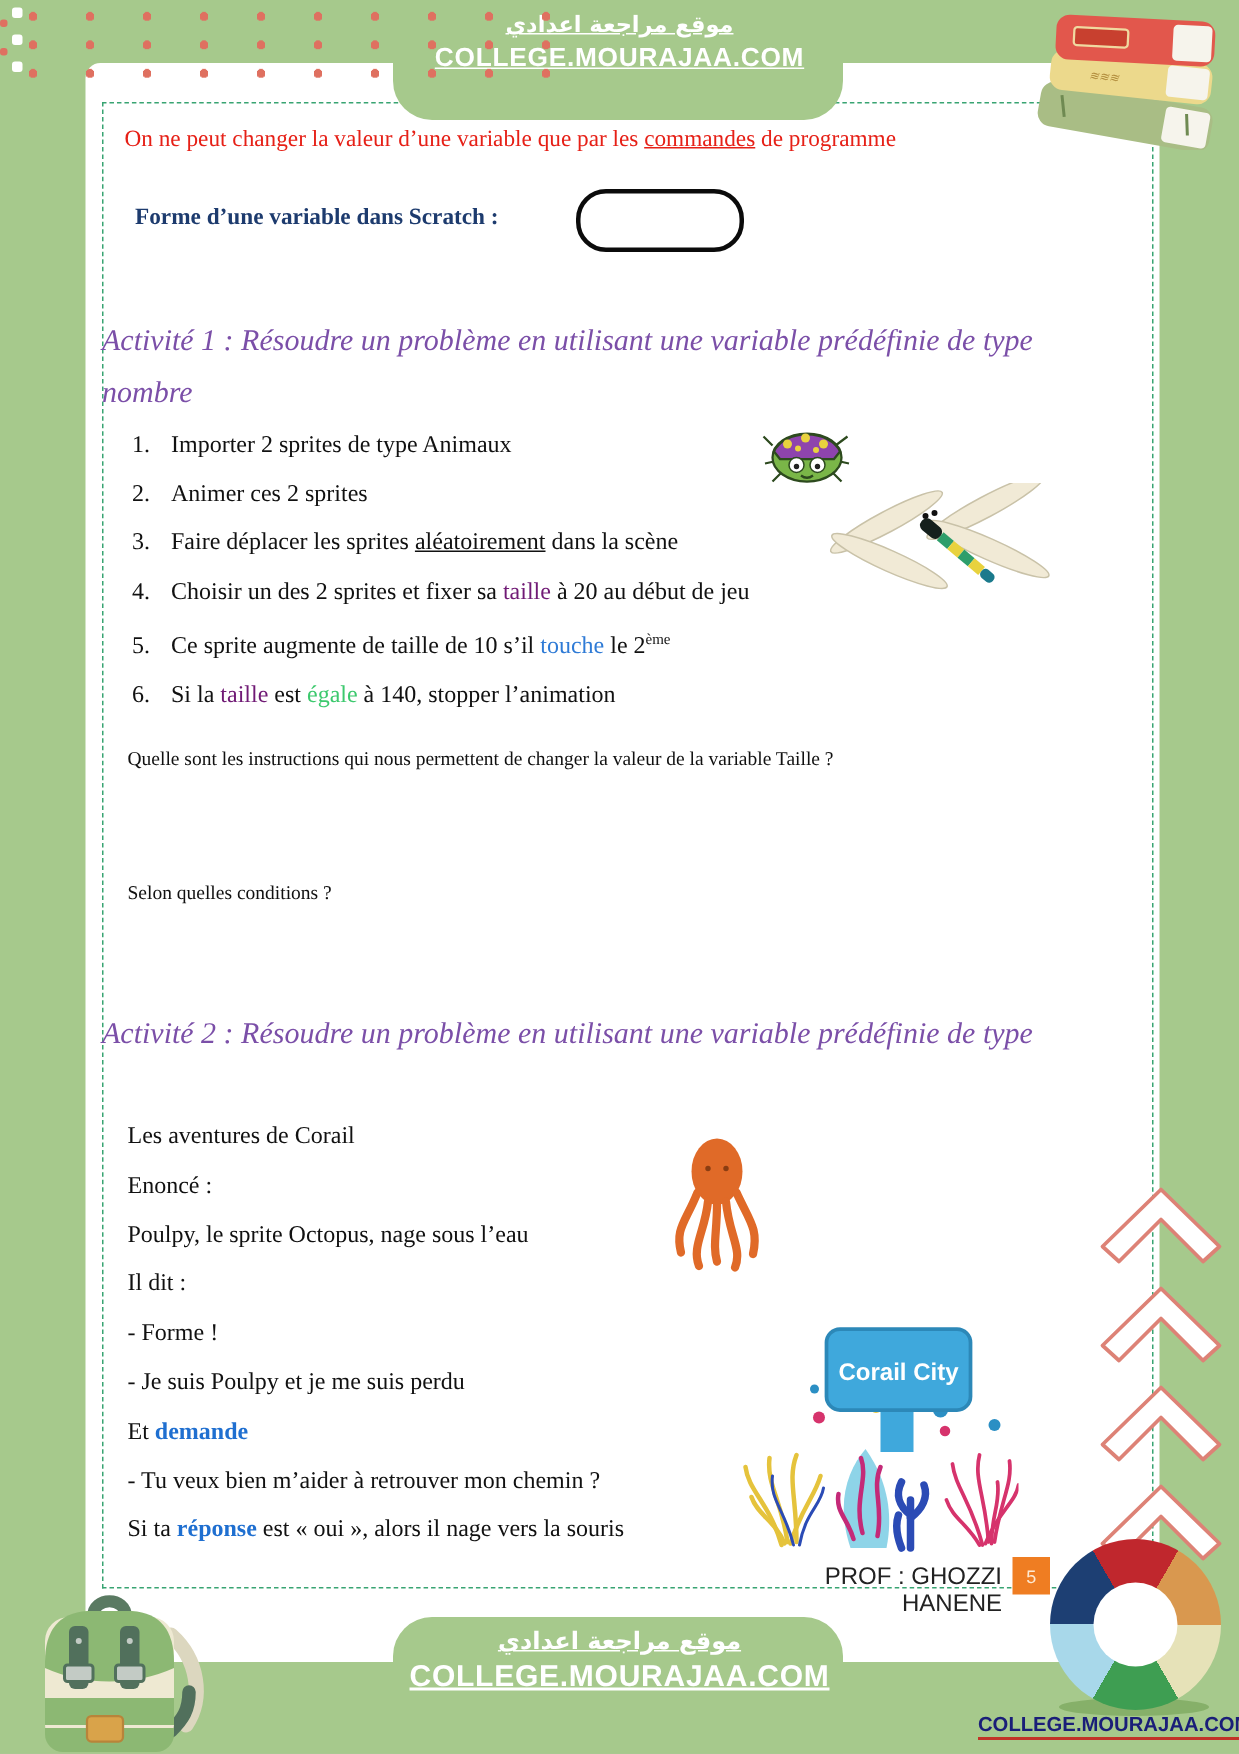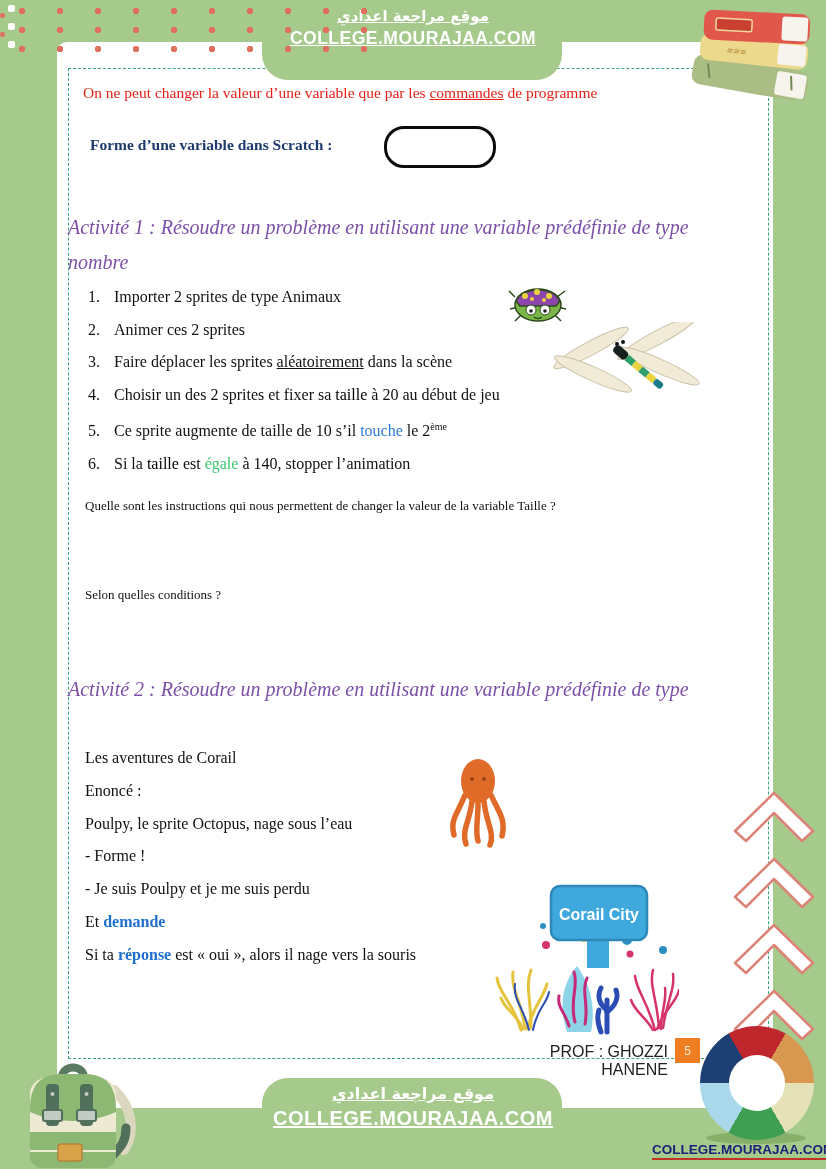--- a/index.html
+++ b/index.html
@@ -28,21 +28,21 @@
             text-decoration:underline;margin-top:4px;}
   
   .z{z-index:3;}
   .intro{left:83px;top:84px;width:645px;font-size:15.5px;color:#e62017;}
   .intro u{}
   .forme{left:90px;top:136px;font-size:15.5px;font-weight:bold;color:#1d3b6e;}
   .pill{left:384px;top:126px;width:106px;height:36px;border:3px solid #0b0b0b;border-radius:20px;background:#fff;}
   .act{left:68px;width:700px;text-align:left;font-style:italic;font-size:20px;color:#7b4fa8;}
   .steps{left:88px;top:281px;width:590px;font-size:16px;line-height:32.5px;}
   .step .num{display:inline-block;width:26px;}
-  .w-purple{color:#000000;}
+  .w-purple{color:#701a75;}
   .w-blue{color:#2f7bd6;}
   .w-green{color:#3dc96e;}
   .w-blue-b{color:#1f6fd0;font-weight:bold;}
   sup{font-size:10px;}
   .q{left:85px;width:660px;font-size:13px;}
   .poulpy{left:85px;top:742px;width:420px;font-size:16px;line-height:32.8px;}
   .prof{left:480px;top:1043px;width:188px;text-align:right;font-family:"Liberation Sans",sans-serif;
         font-size:16px;color:#222;z-index:3;}
   .pagebox{left:675px;top:1038px;width:25px;height:25px;background:#ef7d22;color:#fde9d2;z-index:3;
            font-family:"Liberation Sans",sans-serif;font-size:12px;display:flex;align-items:center;justify-content:center;}
@@ -154,23 +154,25 @@
 
   <div class="abs q z" style="top:498px;">Quelle sont les instructions qui nous permettent de changer la valeur de la variable Taille ?</div>
   <div class="abs q z" style="top:587px;">Selon quelles conditions ?</div>
 
   <div class="abs act z" style="top:678px;">Activité 2 : Résoudre un problème en utilisant une variable prédéfinie de type</div>
 
   <div class="abs poulpy z">
     <div>Les aventures de Corail</div>
     <div>Enoncé :</div>
     <div>Poulpy, le sprite Octopus, nage sous l’eau</div>
+    <div>Il dit :</div>
     <div>- Forme !</div>
     <div>- Je suis Poulpy et je me suis perdu</div>
     <div><span>Et </span><span class="w-blue-b">demande</span></div>
+    <div>- Tu veux bien m’aider à retrouver mon chemin ?</div>
     <div><span>Si ta </span><span class="w-blue-b">réponse</span><span> est « oui », alors il nage vers la souris</span></div>
   </div>
 
   <svg class="abs z" style="left:447px;top:757px;" width="62" height="94" viewBox="0 0 62 94">
     <ellipse cx="31" cy="24" rx="17" ry="22" fill="#e06a28"></ellipse>
     <circle cx="25" cy="22" r="1.8" fill="#8a3d12"></circle>
       <circle cx="37" cy="22" r="1.8" fill="#8a3d12"></circle>
     <g stroke="#e06a28" stroke-width="5.5" fill="none" stroke-linecap="round">
       <path d="M18 38 C10 58 3 62 7 78"></path>
       <path d="M25 44 C23 64 14 74 19 87"></path>

